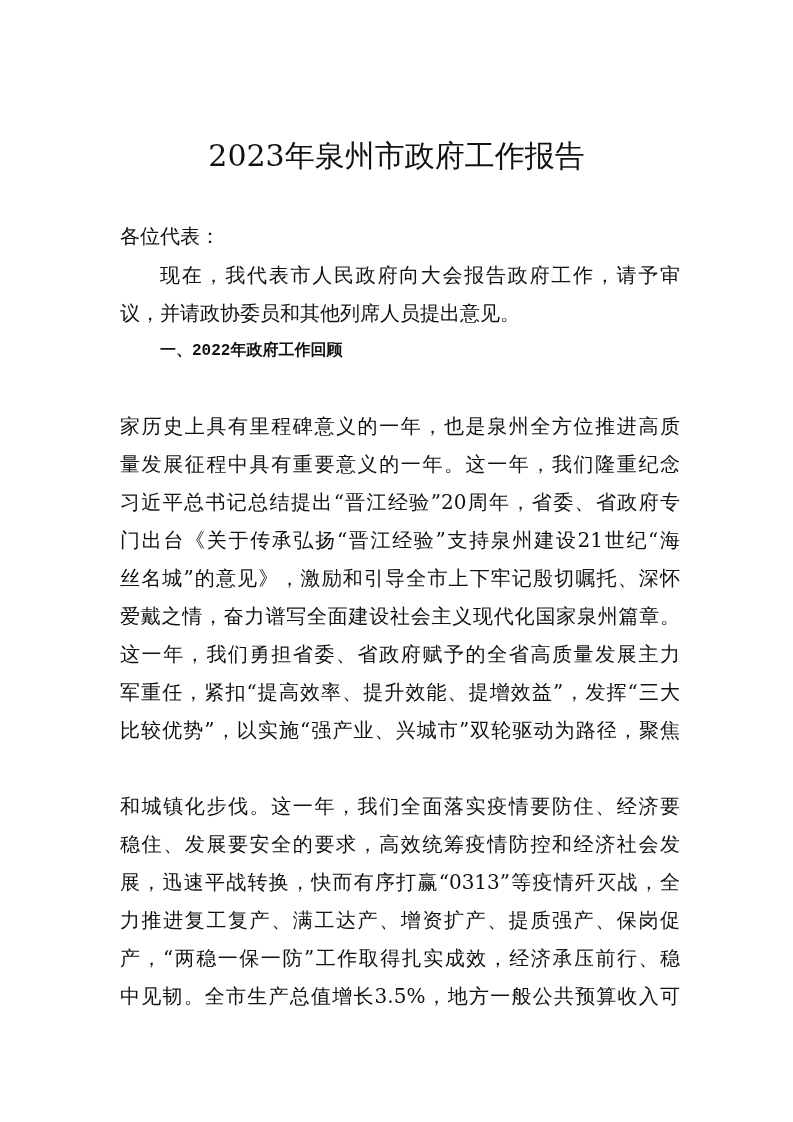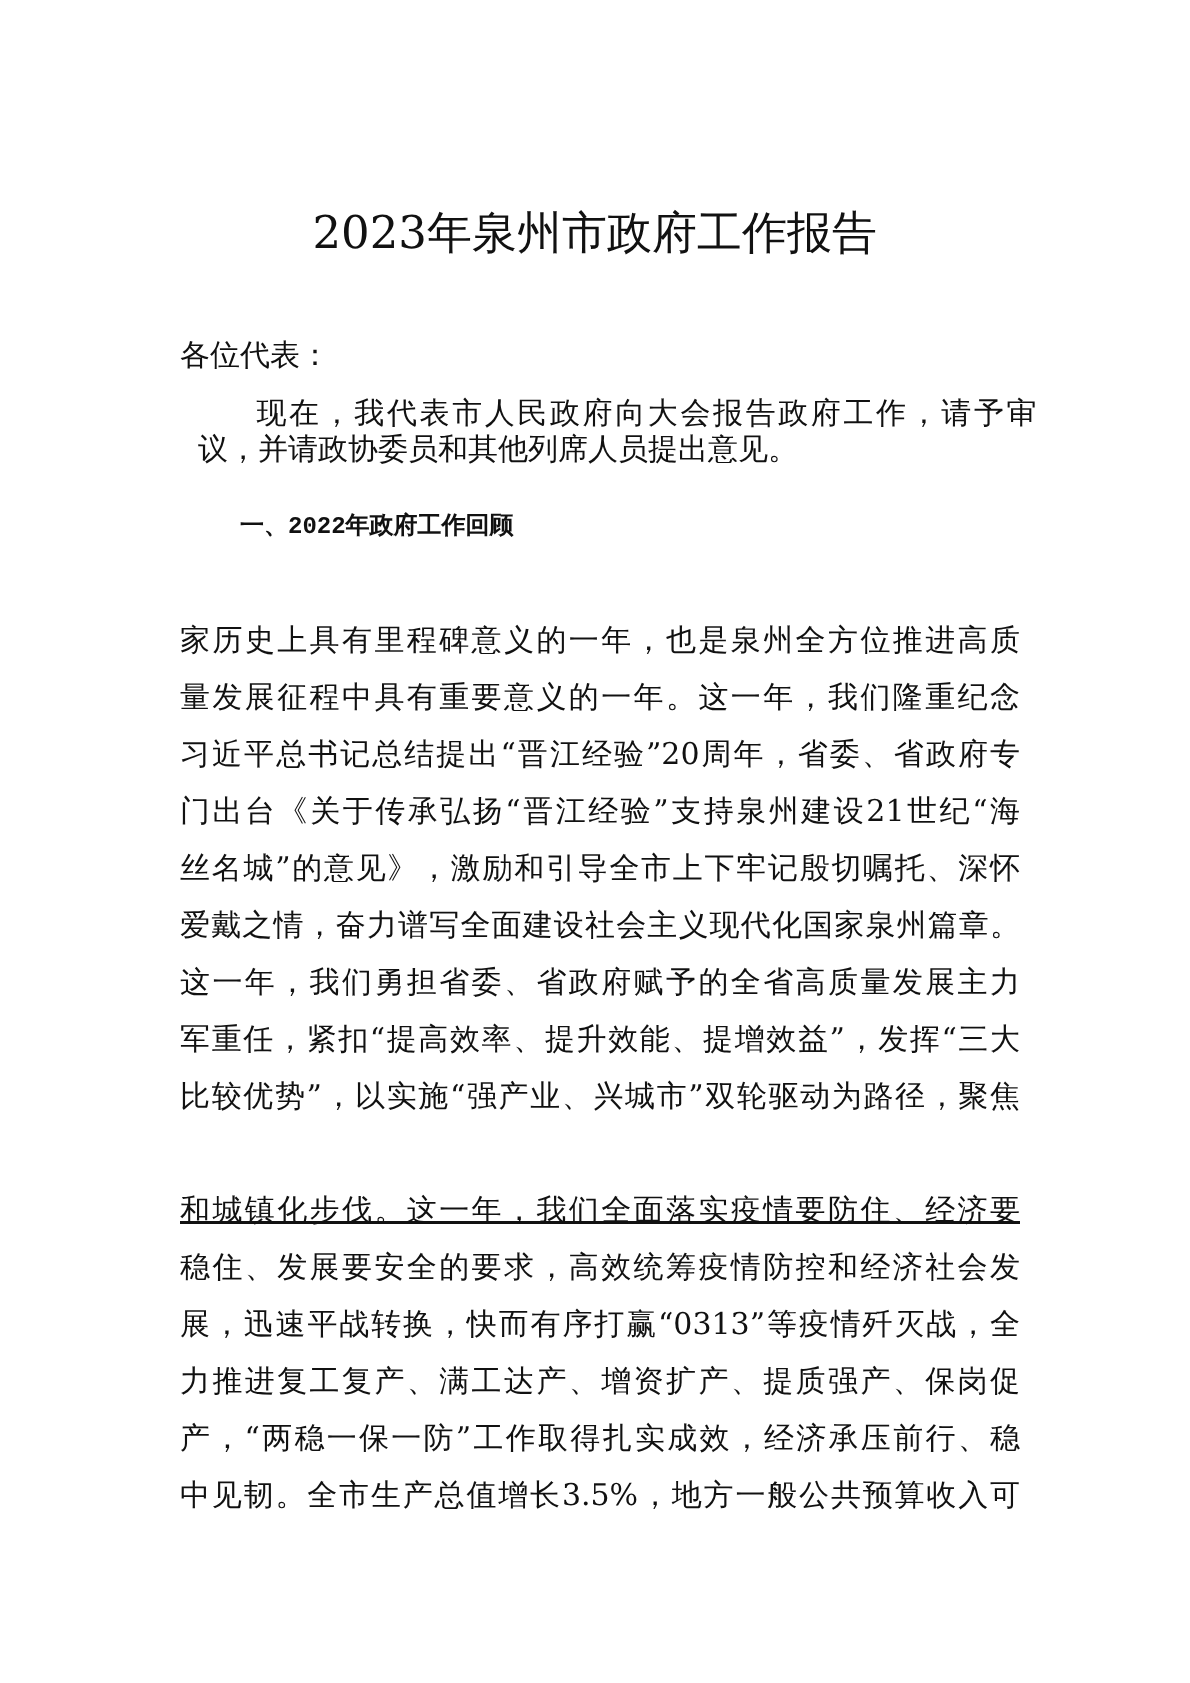--- a/index.html
+++ b/index.html
@@ -44,21 +44,20 @@
       text-align: justify;
       text-align-last: justify;
       color: #111111;
     }
     .line.short {
       text-align-last: left;
     }
     .line.indent {
       left: 160px;
       width: 520px;
-      margin-left: 11px;
     }
     .heading {
       position: absolute;
       left: 160px;
       font-size: 16px;
       line-height: 30px;
       font-weight: bold;
       font-family: Liberation Mono, monospace;
       color: #111111;
       white-space: nowrap;
@@ -67,33 +66,33 @@
 </head>
 <body>
 
 <div class="page">
 
   <div class="title">2023年泉州市政府工作报告</div>
 
   <div class="line short" style="top:221px;">各位代表：</div>
 
   <div class="line indent" style="top:260px;">现在，我代表市人民政府向大会报告政府工作，请予审</div>
-  <div class="line short" style="top:284px;margin-left:12px;">议，并请政协委员和其他列席人员提出意见。</div>
+  <div class="line short" style="top:298px;">议，并请政协委员和其他列席人员提出意见。</div>
 
   <div class="heading" style="top:336px;">一、2022年政府工作回顾</div>
 
   <div class="line" style="top:411px;">家历史上具有里程碑意义的一年，也是泉州全方位推进高质</div>
   <div class="line" style="top:449px;">量发展征程中具有重要意义的一年。这一年，我们隆重纪念</div>
   <div class="line" style="top:487px;">习近平总书记总结提出“晋江经验”20周年，省委、省政府专</div>
   <div class="line" style="top:525px;">门出台《关于传承弘扬“晋江经验”支持泉州建设21世纪“海</div>
   <div class="line" style="top:563px;">丝名城”的意见》，激励和引导全市上下牢记殷切嘱托、深怀</div>
   <div class="line" style="top:601px;">爱戴之情，奋力谱写全面建设社会主义现代化国家泉州篇章。</div>
   <div class="line" style="top:639px;">这一年，我们勇担省委、省政府赋予的全省高质量发展主力</div>
   <div class="line" style="top:715px;">比较优势”，以实施“强产业、兴城市”双轮驱动为路径，聚焦</div>
   <div class="line" style="top:677px;">军重任，紧扣“提高效率、提升效能、提增效益”，发挥“三大</div>
-  <div class="line" style="top:791px;text-decoration:underline;">和城镇化步伐。这一年，我们全面落实疫情要防住、经济要</div>
+  <div class="line" style="top:791px;">和城镇化步伐。这一年，我们全面落实疫情要防住、经济要</div>
   <div class="line" style="top:829px;">稳住、发展要安全的要求，高效统筹疫情防控和经济社会发</div>
   <div class="line" style="top:867px;">展，迅速平战转换，快而有序打赢“0313”等疫情歼灭战，全</div>
   <div class="line" style="top:905px;">力推进复工复产、满工达产、增资扩产、提质强产、保岗促</div>
   <div class="line" style="top:943px;">产，“两稳一保一防”工作取得扎实成效，经济承压前行、稳</div>
   <div class="line" style="top:981px;">中见韧。全市生产总值增长3.5%，地方一般公共预算收入可</div>
 
 </div>
 
 </body></html>

